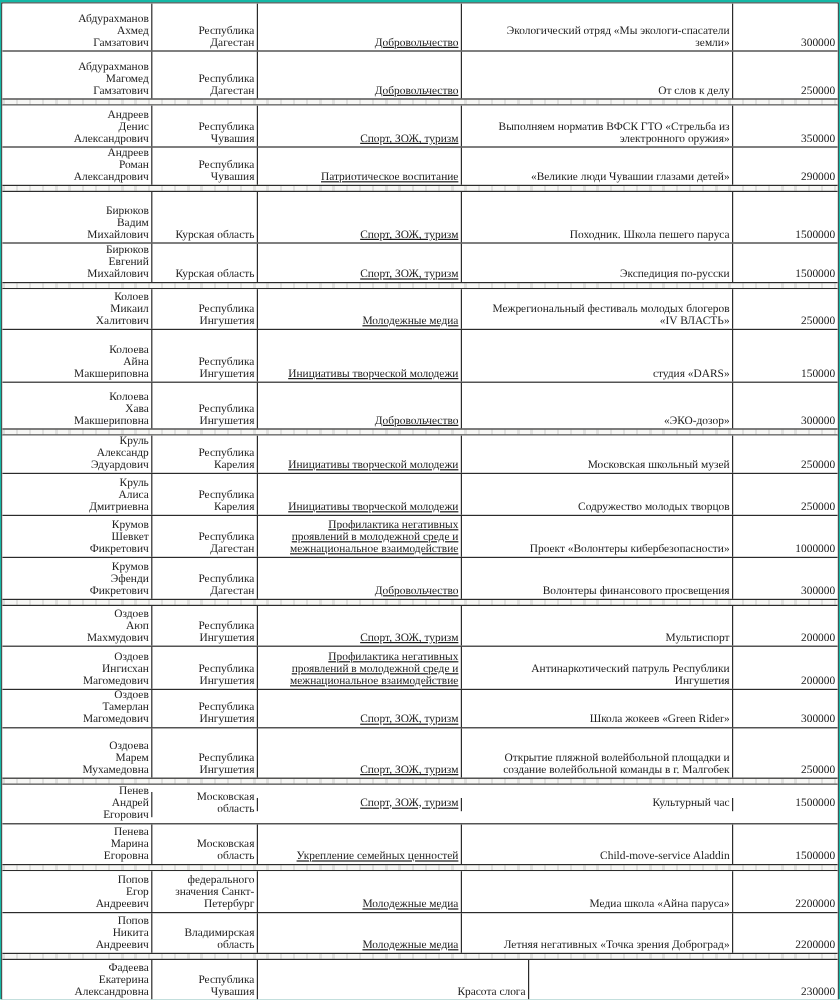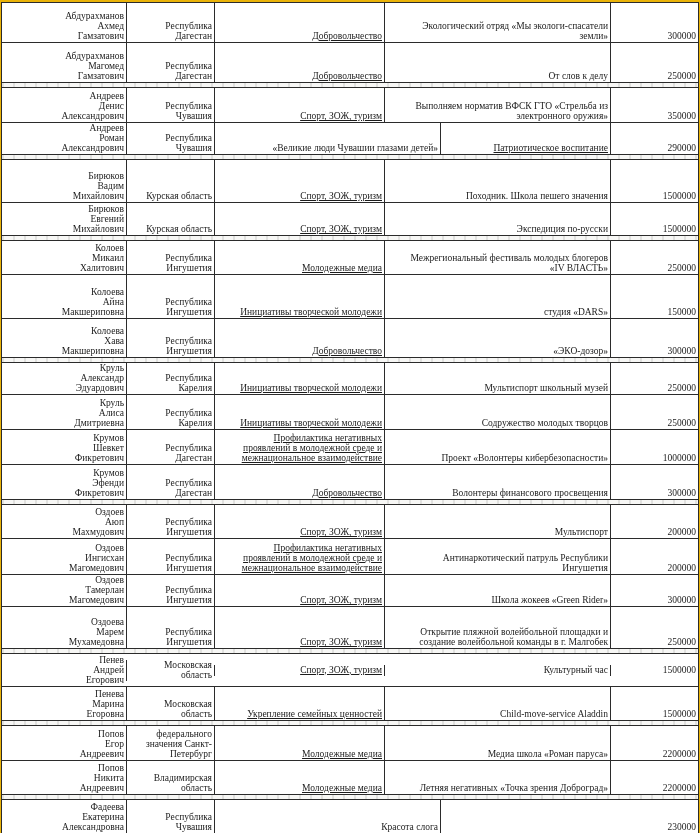--- a/index.html
+++ b/index.html
@@ -1,21 +1,21 @@
 <!DOCTYPE html>
 <html><head>
 <meta charset="utf-8">
 <style>
   html, body { margin: 0; padding: 0; background: #ffffff; }
   .page {
     position: relative;
     width: 700px;
     height: 833px;
     overflow: hidden;
-    background: #eab308;
+    background: #14b8a6;
     font-family: "Liberation Serif", "DejaVu Serif", serif;
     font-size: 9.5px;
     line-height: 10px;
     color: #1c1c1c;
   }
   .sheet {
     position: absolute;
     top: 2px;
     left: 1px;
     width: 696px;
@@ -124,25 +124,25 @@
         <div class="row" style="min-height: 29px;">
     <div class="cell c-name">
             <span>Андреев
 Роман
 Александрович</span>
           </div>
     <div class="cell c-region">
             <span>Республика
 Чувашия</span>
           </div>
+    <div class="cell c-category">
+            <span>Патриотическое воспитание</span>
+          </div>
     <div class="cell c-project">
             <span>«Великие люди Чувашии глазами детей»</span>
-          </div>
-    <div class="cell c-category">
-            <span>Патриотическое воспитание</span>
           </div>
     <div class="cell c-amount">
             <span>290000</span>
           </div>
   </div>
       </div>
       <div class="sep"></div>
       <div class="group">
         <div class="row" style="min-height: 42px;">
     <div class="cell c-name">
@@ -150,21 +150,21 @@
 Вадим
 Михайлович</span>
           </div>
     <div class="cell c-region">
             <span>Курская область</span>
           </div>
     <div class="cell c-category">
             <span>Спорт, ЗОЖ, туризм</span>
           </div>
     <div class="cell c-project">
-            <span>Походник. Школа пешего значения</span>
+            <span>Походник. Школа пешего паруса</span>
           </div>
     <div class="cell c-amount">
             <span>1500000</span>
           </div>
   </div>
         <div class="row" style="min-height: 32px;">
     <div class="cell c-name">
             <span>Бирюков
 Евгений
 Михайлович</span>
@@ -256,21 +256,21 @@
 Эдуардович</span>
           </div>
     <div class="cell c-region">
             <span>Республика
 Карелия</span>
           </div>
     <div class="cell c-category">
             <span>Инициативы творческой молодежи</span>
           </div>
     <div class="cell c-project">
-            <span>Мультиспорт школьный музей</span>
+            <span>Московская школьный музей</span>
           </div>
     <div class="cell c-amount">
             <span>250000</span>
           </div>
   </div>
         <div class="row" style="min-height: 34px;">
     <div class="cell c-name">
             <span>Круль
 Алиса
 Дмитриевна</span>
@@ -472,21 +472,21 @@
           </div>
     <div class="cell c-region">
             <span>федерального
 значения Санкт-
 Петербург</span>
           </div>
     <div class="cell c-category">
             <span>Молодежные медиа</span>
           </div>
     <div class="cell c-project">
-            <span>Медиа школа «Роман паруса»</span>
+            <span>Медиа школа «Айна паруса»</span>
           </div>
     <div class="cell c-amount">
             <span>2200000</span>
           </div>
   </div>
         <div class="row" style="min-height: 33px;">
     <div class="cell c-name">
             <span>Попов
 Никита
 Андреевич</span>

